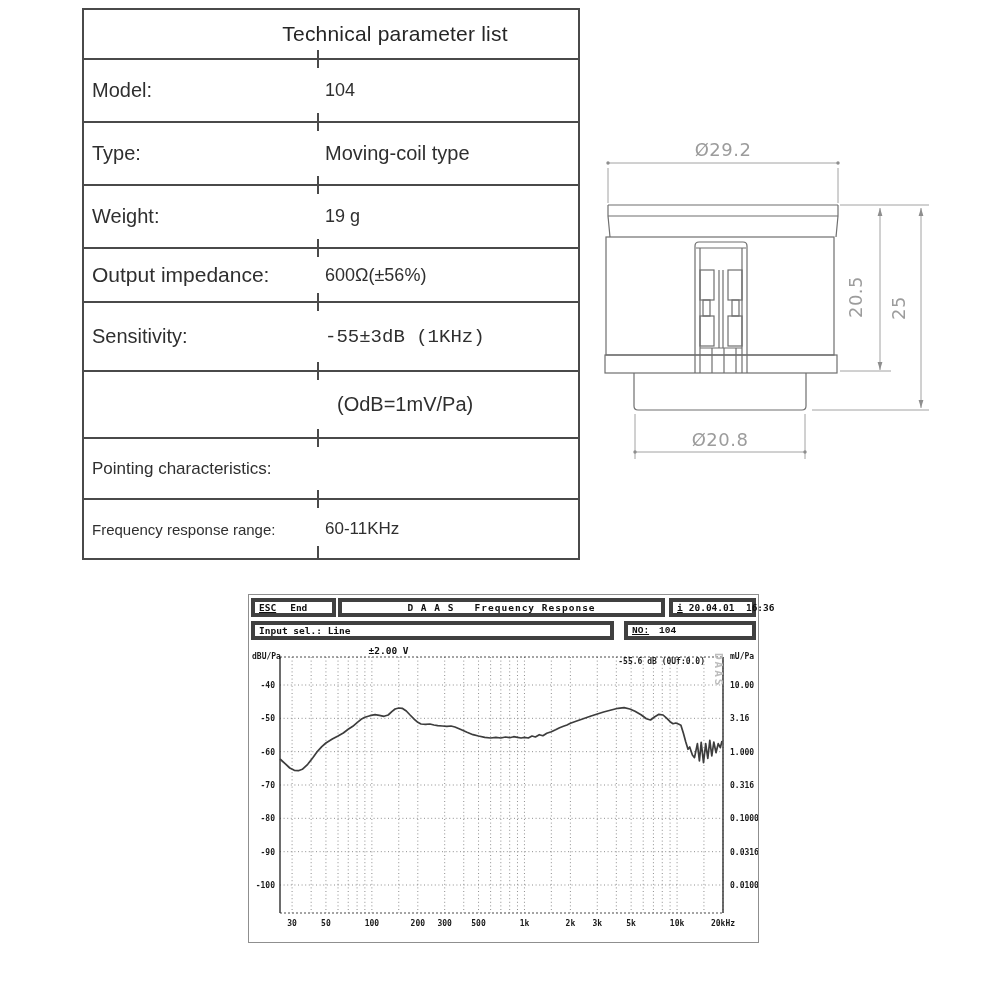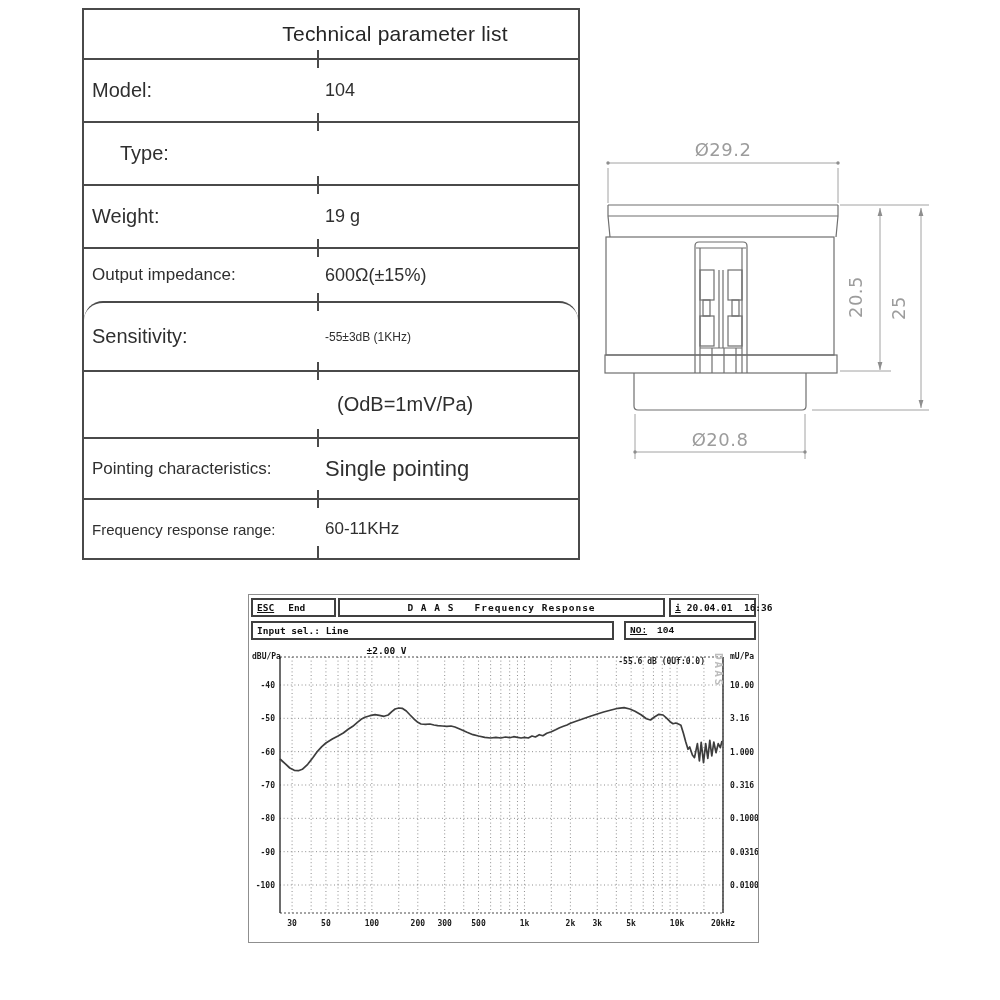--- a/index.html
+++ b/index.html
@@ -11,39 +11,39 @@
               border:2px solid #4a4a4a;display:flex;flex-direction:column;background:#fff;}
   .spec-table::after{content:"";position:absolute;left:233px;bottom:-2px;width:2px;height:14px;background:#4a4a4a;}
   .t-row{position:relative;display:flex;align-items:center;border-top:2px solid #4a4a4a;flex:0 0 auto;}
   .t-row:first-child{border-top:none;}
   .t-row + .t-row::before{content:"";position:absolute;left:-2px;top:-10px;width:2px;height:18px;background:#4a4a4a;}
   .t-row + .t-row::after{content:"";position:absolute;left:233px;top:-10px;width:2px;height:18px;background:#4a4a4a;}
   .t-title{height:48px;font-size:21px;letter-spacing:.2px;justify-content:center;padding-left:128px;color:#262626;}
   .t-label{width:227px;padding-left:8px;flex:0 0 auto;}
   .t-value{flex:1;padding-left:6px;}
   .t-row:nth-child(2){height:61px;} .t-row:nth-child(2) .t-label{font-size:20px;} .t-row:nth-child(2) .t-value{font-size:18px;}
-  .t-row:nth-child(3){height:61px;padding-left:28px;} .t-row:nth-child(3) .t-label{font-size:20px;} .t-row:nth-child(3) .t-value{font-size:20px;}
+  .t-row:nth-child(3){height:61px;} .t-row:nth-child(3) .t-label{font-size:20px;} .t-row:nth-child(3) .t-value{font-size:20px;}
   .t-row:nth-child(4){height:61px;} .t-row:nth-child(4) .t-label{font-size:20px;} .t-row:nth-child(4) .t-value{font-size:18px;}
-  .t-row:nth-child(5){height:52px;} .t-row:nth-child(5) .t-label{font-size:17px;} .t-row:nth-child(5) .t-value{font-size:18px;}
-  .t-row:nth-child(6){height:67px;border-radius:19px;} .t-row:nth-child(6) .t-label{font-size:20px;} .t-row:nth-child(6) .t-value{font-size:12px;}
+  .t-row:nth-child(5){height:52px;} .t-row:nth-child(5) .t-label{font-size:21px;} .t-row:nth-child(5) .t-value{font-size:18px;}
+  .t-row:nth-child(6){height:67px;} .t-row:nth-child(6) .t-label{font-size:20px;} .t-row:nth-child(6) .t-value{font-size:19px;font-family:Liberation Mono, monospace;}
   .t-row:nth-child(7){height:65px;} .t-row:nth-child(7) .t-value{font-size:20px;padding-left:18px;}
   .t-row:nth-child(8){height:59px;} .t-row:nth-child(8) .t-label{font-size:17px;} .t-row:nth-child(8) .t-value{font-size:22px;}
   .t-row:nth-child(9){flex:1;}      .t-row:nth-child(9) .t-label{font-size:15px;} .t-row:nth-child(9) .t-value{font-size:17px;}
 
   
   .drawing{position:absolute;left:595px;top:130px;}
   .dim{font:18px "DejaVu Sans",sans-serif;fill:#9c9c9c;letter-spacing:.5px;}
   .dln{stroke:#a2a2a2;stroke-width:1;fill:none;}
   .bln{stroke:#6f6f6f;stroke-width:1.2;fill:none;}
   .arr{fill:#8e8e8e;stroke:none;}
 
   
   .daas{position:absolute;left:248px;top:594px;width:509px;height:347px;border:1px solid #8f8f8f;
         background:#fff;font-family:"DejaVu Sans Mono",monospace;}
-  .dbox{position:absolute;border:2px solid #404040;display:flex;align-items:center;
+  .dbox{position:absolute;border:4px solid #404040;display:flex;align-items:center;
         font-weight:bold;font-size:9.5px;color:#101010;padding:0 4px;box-sizing:border-box;white-space:pre;}
   .b1{left:2px;top:3px;width:85px;height:19px;}
   .b2{left:89px;top:3px;width:327px;height:19px;justify-content:center;letter-spacing:1px;}
   .b3{left:420px;top:3px;width:87px;height:19px;}
   .b4{left:2px;top:26px;width:363px;height:19px;}
   .b5{left:375px;top:26px;width:132px;height:19px;font-family:Liberation Mono, monospace;}
   .u{text-decoration:underline;}
   .gap14{margin-left:14px;text-align:center;} .gap6{margin-left:6px;} .gap18{margin-left:18px;margin-top:40px;} .gap10{margin-left:10px;}
   #plot{position:absolute;left:0;top:50px;}
   .grid{stroke:#828282;stroke-width:.9;stroke-dasharray:1 2.6;}
@@ -59,40 +59,40 @@
 <div class="canvas">
 
   <section class="spec-table">
     <div class="t-row t-title">Technical parameter list</div>
     <div class="t-row">
       <div class="t-label">Model:</div>
       <div class="t-value">104</div>
     </div>
     <div class="t-row">
       <div class="t-label">Type:</div>
+      <div class="t-value">Moving-coil type</div>
     </div>
     <div class="t-row">
       <div class="t-label">Weight:</div>
       <div class="t-value">19 g</div>
     </div>
     <div class="t-row">
       <div class="t-label">Output impedance:</div>
-      <div class="t-value">600Ω(±15%)</div>
+      <div class="t-value">600Ω(±56%)</div>
     </div>
     <div class="t-row">
       <div class="t-label">Sensitivity:</div>
       <div class="t-value">-55±3dB (1KHz)</div>
     </div>
     <div class="t-row">
       <div class="t-label"></div>
       <div class="t-value">(OdB=1mV/Pa)</div>
     </div>
     <div class="t-row">
       <div class="t-label">Pointing characteristics:</div>
-      <div class="t-value">Single pointing</div>
     </div>
     <div class="t-row">
       <div class="t-label">Frequency response range:</div>
       <div class="t-value">60-11KHz</div>
     </div>
   </section>
 
   <svg class="drawing" width="405" height="335" viewBox="0 0 405 335">
     <defs>
       <pattern id="xh" width="15" height="15" patternUnits="userSpaceOnUse" patternTransform="rotate(45)">

